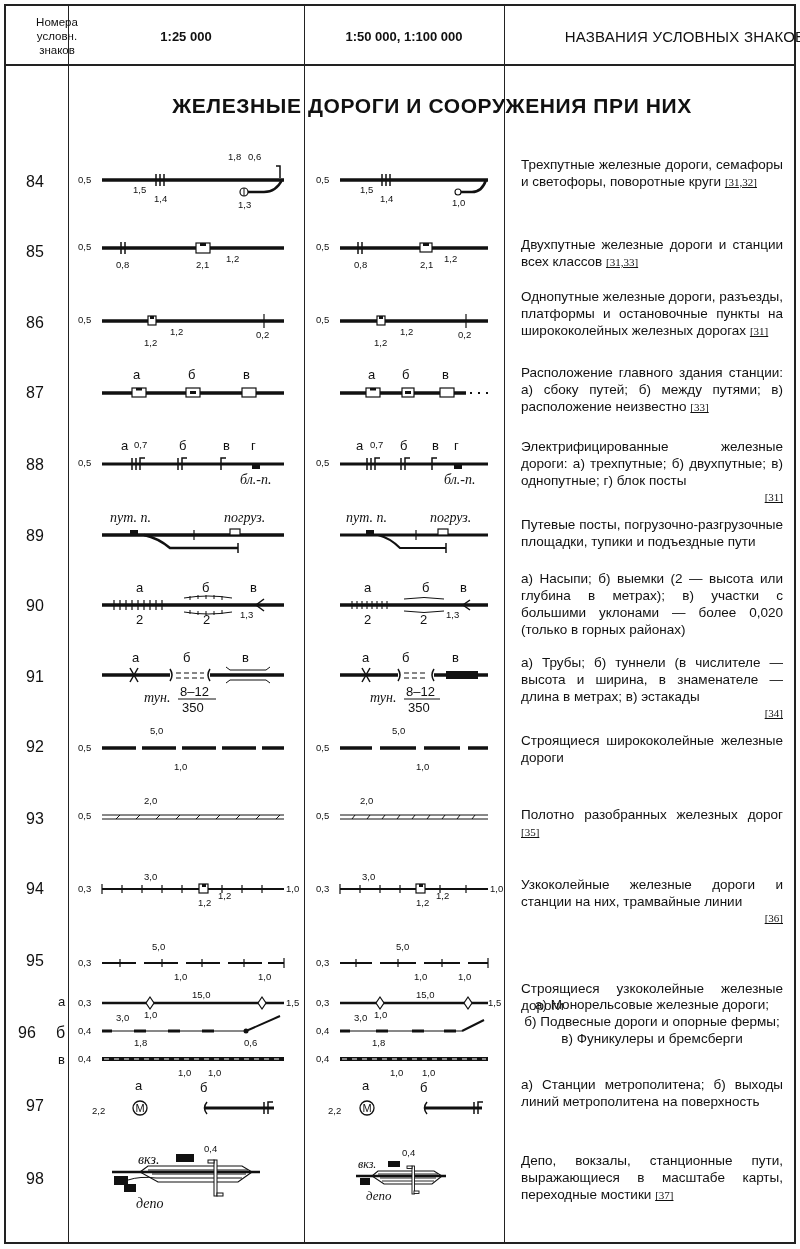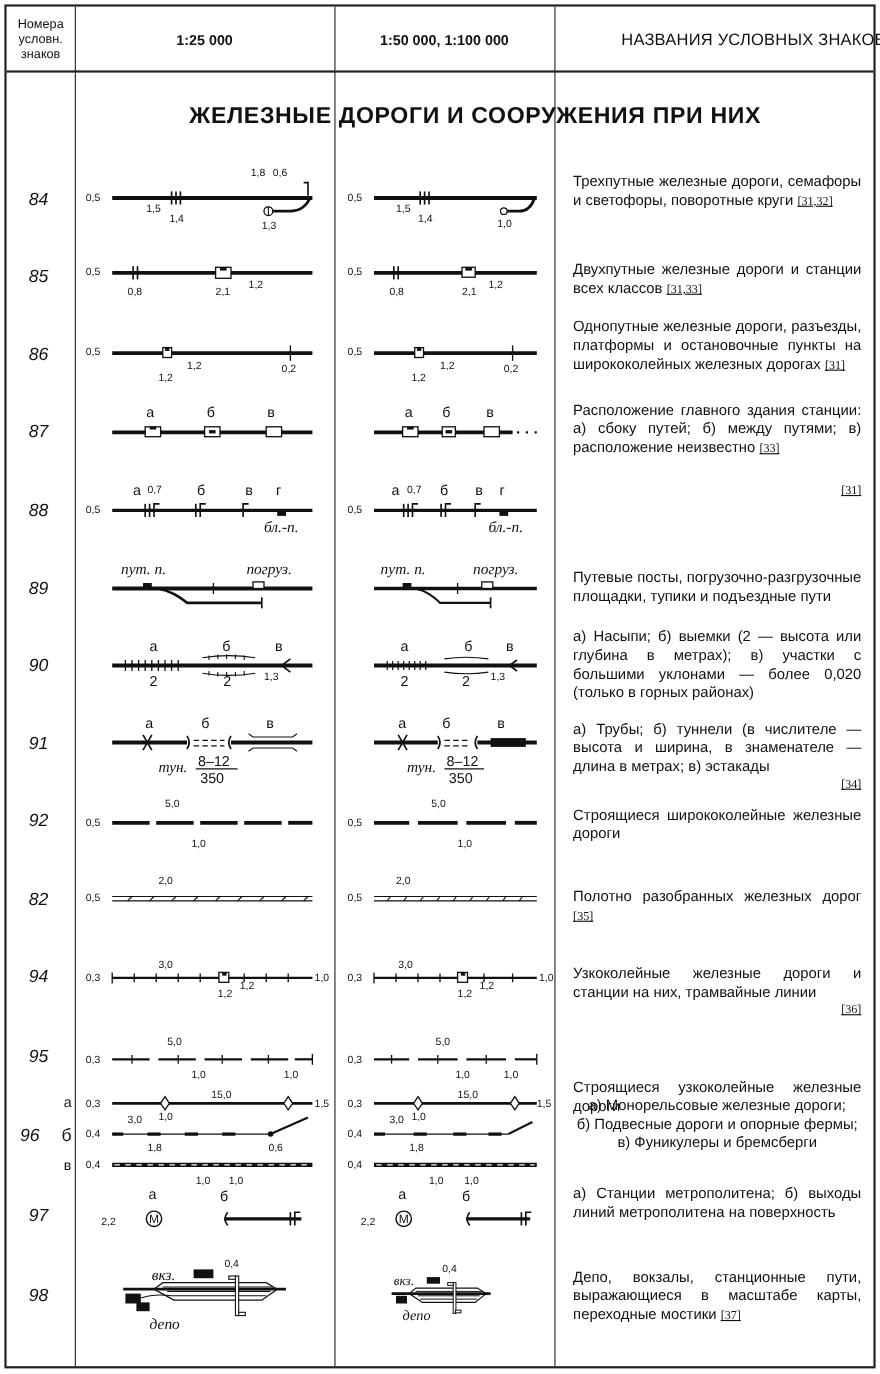--- a/index.html
+++ b/index.html
@@ -3,27 +3,27 @@
 <meta charset="utf-8">
 <style>
   html, body { margin:0; padding:0; background:#ffffff; }
   body { width:800px; height:1249px; position:relative; overflow:hidden;
          font-family:"DejaVu Sans", sans-serif; color:#111; }
   .table { position:absolute; left:4px; top:4px; width:792px; height:1240px;
            border:2px solid #222; box-sizing:border-box; }
   .vline { position:absolute; top:0; bottom:0; border-left:1.5px solid #222; }
   .hline { position:absolute; left:0; right:0; border-top:2px solid #222; }
   .hdr { position:absolute; top:0; height:60px; display:flex; align-items:center; justify-content:center; text-align:center; }
-  .hdr-num { left:0; width:62px; font-family:"Liberation Sans Narrow","Liberation Sans", sans-serif; font-size:11.5px; line-height:14px; }
+  .hdr-num { left:0; width:62px; font-family:"Liberation Sans Narrow","Liberation Sans", sans-serif; font-size:11.5px; line-height:14px;padding-left:20px; }
   .hdr-scale { font-family:"Liberation Sans", sans-serif; font-weight:bold; font-size:13px; }
   .hdr-names { font-family:"Liberation Sans", sans-serif; font-size:15px; letter-spacing:0.2px;padding-left:36px; }
   .section-title { position:absolute; top:88px; left:62px; width:728px; text-align:center;
            font-family:"Liberation Sans", sans-serif; font-weight:bold; font-size:21px; letter-spacing:0.6px; }
   .num { position:absolute; left:0; width:62px; text-align:center;
-         font-family:"Liberation Sans", sans-serif; font-size:16px;font-style:italic; }
+         font-family:"Liberation Sans", sans-serif; font-size:16px; }
   .sub { position:absolute; left:46px; font-family:"Liberation Sans", sans-serif; font-size:13px; }
   .desc { position:absolute; left:521px; width:262px; font-family:"Liberation Sans", sans-serif;
           font-size:13.5px; line-height:17px; text-align:justify; }
   .desc .ref { font-family:"Liberation Serif", serif; font-size:11px;text-decoration:underline; }
   .right { display:block; text-align:right; }
   svg { position:absolute; overflow:visible; }
   svg text { font-family:"Liberation Sans", sans-serif; fill:#111; }
   .lbl { font-size:9.5px; }
   .let { font-size:13px; }
   .ital { font-family:"Liberation Serif", serif; font-style:italic; font-size:14px; }
@@ -49,35 +49,35 @@
 
 <div class="num" style="top:173px;left:4px">84</div>
 <div class="num" style="top:243px;left:4px">85</div>
 <div class="num" style="top:314px;left:4px">86</div>
 <div class="num" style="top:384px;left:4px">87</div>
 <div class="num" style="top:456px;left:4px">88</div>
 <div class="num" style="top:527px;left:4px">89</div>
 <div class="num" style="top:597px;left:4px">90</div>
 <div class="num" style="top:668px;left:4px">91</div>
 <div class="num" style="top:738px;left:4px">92</div>
-<div class="num" style="top:810px;left:4px">82</div>
+<div class="num" style="top:810px;left:4px">93</div>
 <div class="num" style="top:880px;left:4px">94</div>
 <div class="num" style="top:952px;left:4px">95</div>
 <div class="num" style="top:1024px;left:-4px">96</div>
 <div class="sub" style="top:994px;left:58px">а</div>
 <div class="sub" style="top:1024px;left:56px;font-size:16px">б</div>
 <div class="sub" style="top:1052px;left:58px">в</div>
 <div class="num" style="top:1097px;left:4px">97</div>
 <div class="num" style="top:1170px;left:4px">98</div>
 
 <div class="desc" style="top:156px"><span>Трехпутные железные дороги, семафоры и светофоры, поворотные круги</span> <span class="ref">[31,32]</span></div>
 <div class="desc" style="top:236px"><span>Двухпутные железные дороги и станции всех классов</span> <span class="ref">[31,33]</span></div>
 <div class="desc" style="top:288px"><span>Однопутные железные дороги, разъезды, платформы и остановочные пункты на ширококолейных железных дорогах</span> <span class="ref">[31]</span></div>
 <div class="desc" style="top:364px"><span>Расположение главного здания станции: а) сбоку путей; б) между путями; в) расположение неизвестно</span> <span class="ref">[33]</span></div>
-<div class="desc" style="top:438px"> <span class="ref right">[31]</span></div>
+<div class="desc" style="top:438px"><span>Электрифицированные железные дороги: а) трехпутные; б) двухпутные; в) однопутные; г) блок посты</span> <span class="ref right">[31]</span></div>
 <div class="desc" style="top:516px"><span>Путевые посты, погрузочно-разгрузочные площадки, тупики и подъездные пути</span></div>
 <div class="desc" style="top:570px"><span>а) Насыпи; б) выемки (2 — высота или глубина в метрах); в) участки с большими уклонами — более 0,020 (только в горных районах)</span></div>
 <div class="desc" style="top:654px"><span>а) Трубы; б) туннели (в числителе — высота и ширина, в знаменателе — длина в метрах; в) эстакады</span> <span class="ref right">[34]</span></div>
 <div class="desc" style="top:732px"><span>Строящиеся ширококолейные железные дороги</span></div>
 <div class="desc" style="top:806px"><span>Полотно разобранных железных дорог</span> <span class="ref">[35]</span></div>
 <div class="desc" style="top:876px"><span>Узкоколейные железные дороги и станции на них, трамвайные линии</span> <span class="ref right">[36]</span></div>
 <div class="desc" style="top:980px"><span>Строящиеся узкоколейные железные дороги</span></div>
 <div class="desc" style="top:996px;text-align:center">
   <div>а) Монорельсовые железные дороги;</div>
   <div>б) Подвесные дороги и опорные фермы;</div>

